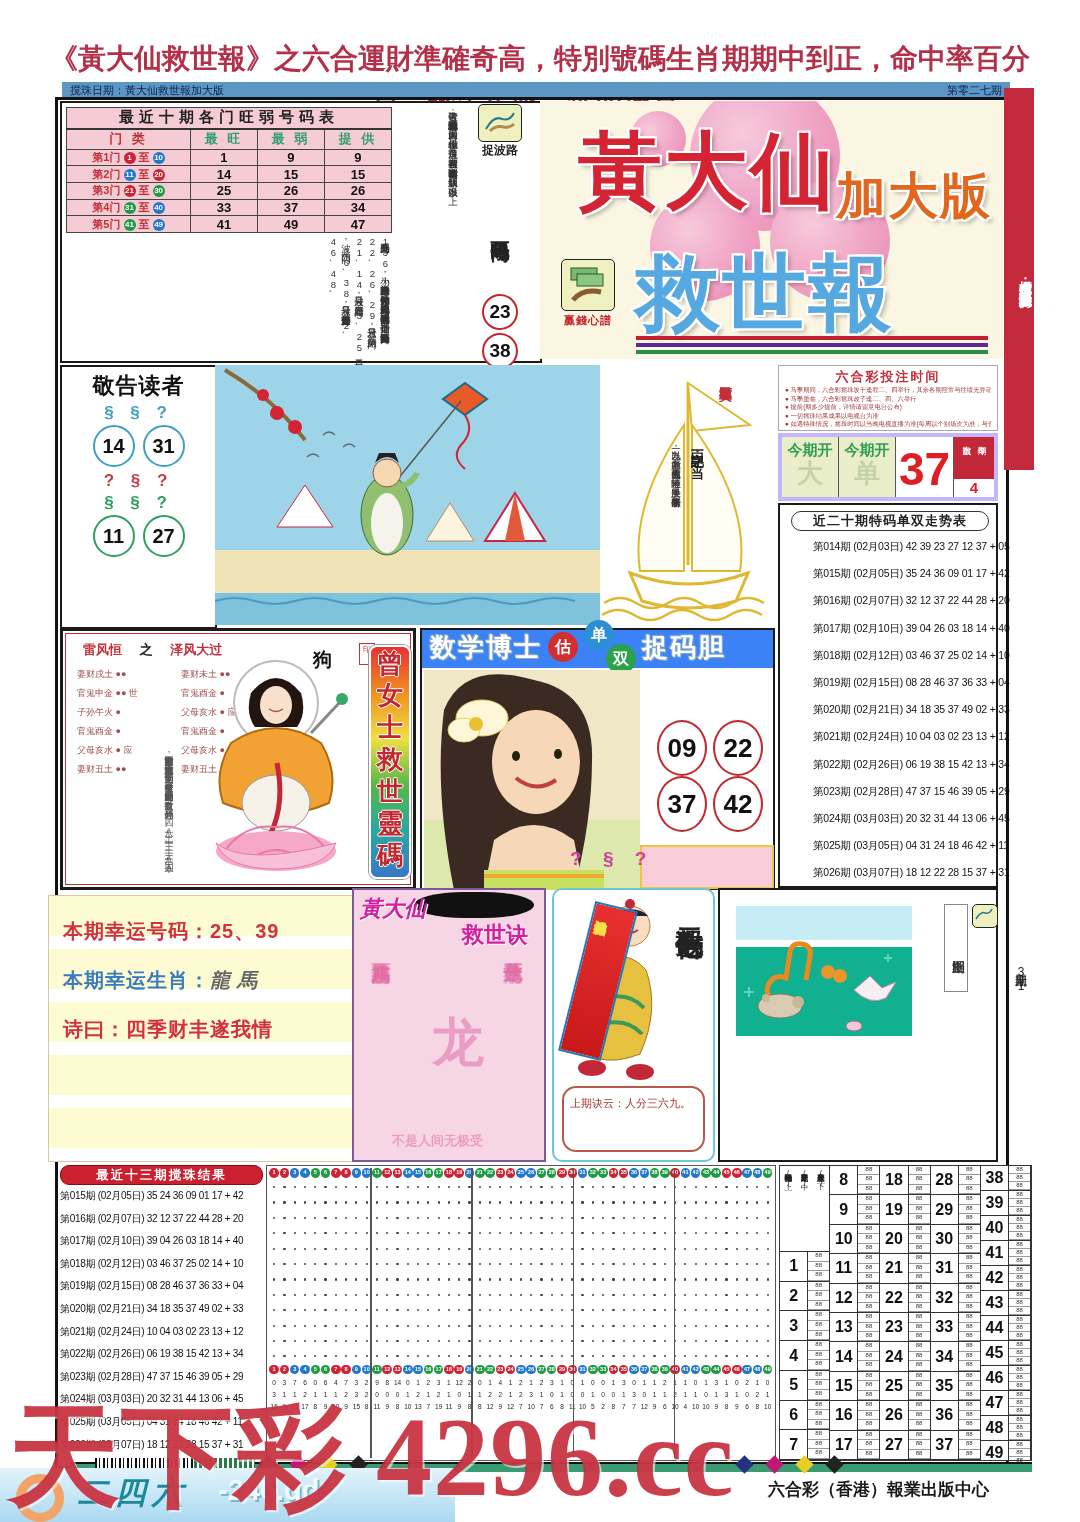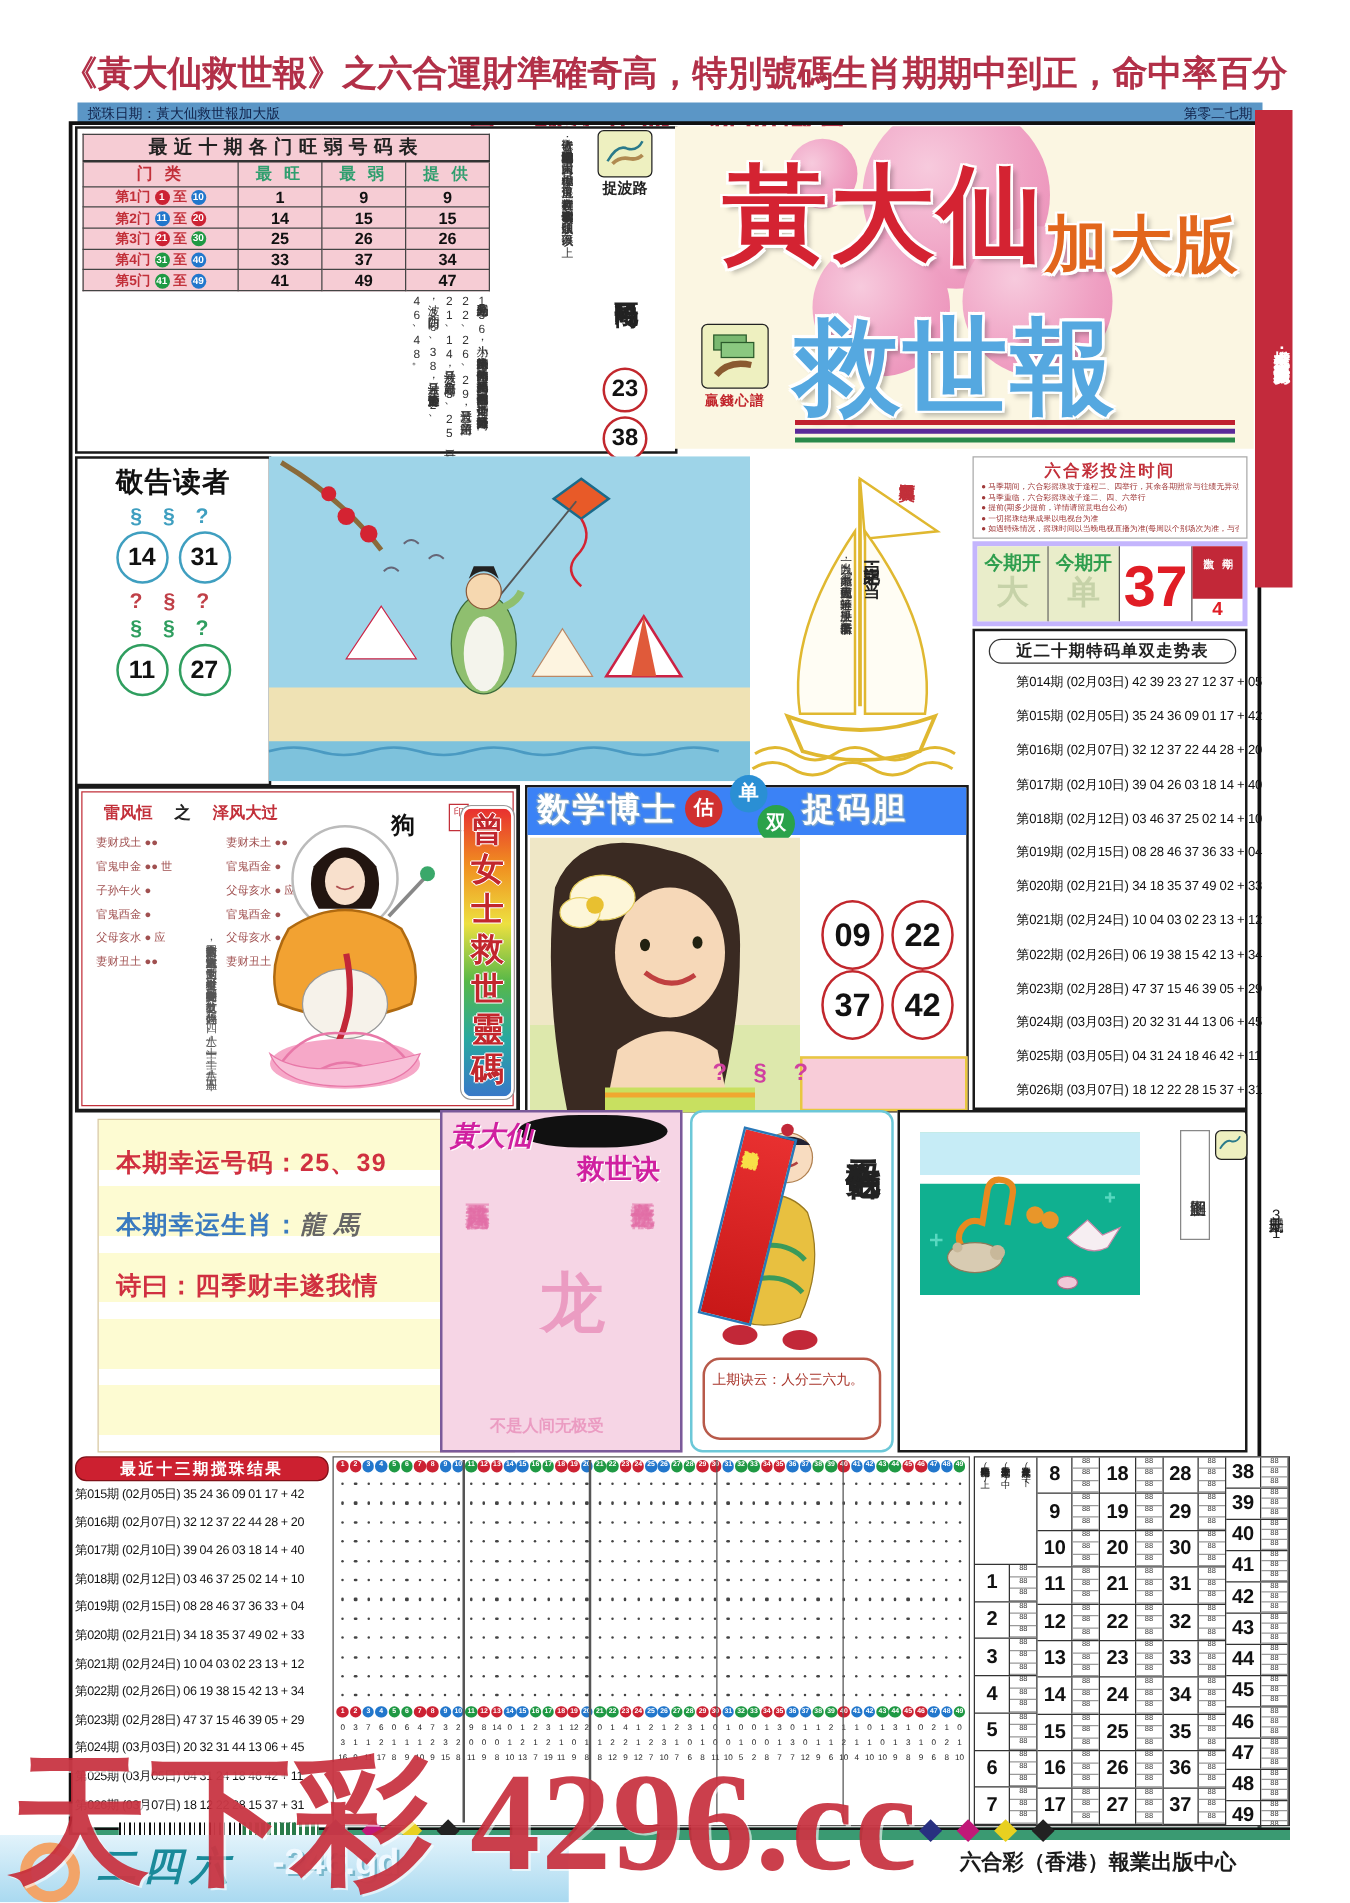--- a/index.html
+++ b/index.html
@@ -91,21 +91,21 @@
   #docbox{top:628px;left:420px;width:355px;height:262px;border:2px solid #1a1a1a;background:#fff;box-sizing:border-box;}
   #dochdr{height:38px;background:#3b82f6;display:flex;align-items:flex-start;gap:6px;padding:0 8px;}
   #dochdr .t{font-size:26px;font-weight:900;color:#fff;letter-spacing:2px;
              text-shadow:0 0 3px #7aa0c0,1px 1px 0 #8ab0d0,-1px -1px 0 #8ab0d0;}
   .dball{width:30px;height:30px;border-radius:50%;color:#fff;font-size:16px;font-weight:bold;text-align:center;line-height:30px;}
   .dnum{display:inline-block;width:46px;height:52px;border:2.5px solid #c2272d;border-radius:50%;
         font-size:26px;font-weight:bold;color:#111;line-height:52px;text-align:center;margin:0 3px;background:#fff;}
   #doc-pink{top:215px;left:218px;width:130px;height:40px;background:#f8ccd8;border:2px solid #e8c840;}
   #doc-myst{top:218px;left:148px;font-size:19px;color:#d040a0;font-weight:bold;letter-spacing:8px;}
   
-  #luckybox{top:895px;left:78px;width:334px;height:267px;border:1px solid #d8c8a0;
+  #luckybox{top:895px;left:48px;width:334px;height:267px;border:1px solid #d8c8a0;
             background:repeating-linear-gradient(180deg,#fdfbd2 0 40px,#ffffff 40px 53px);box-sizing:border-box;padding:14px 0 0 14px;}
   #luckybox .ln{font-size:20px;font-weight:bold;letter-spacing:1px;height:49px;line-height:42px;white-space:nowrap;}
   .red-t{color:#d03040;} .blue-t{color:#3a7abf;}
   .zodiac{color:#666;font-family:"Liberation Serif",serif;font-style:italic;}
   .redball{display:inline-block;width:20px;height:20px;border-radius:50%;vertical-align:middle;
            background:radial-gradient(circle at 35% 30%,#ff9a80,#e02010 65%,#a01000);}
   #juebox{top:888px;left:352px;width:194px;height:274px;border:2px solid #7a5a9a;background:#f6d5e5;box-sizing:border-box;overflow:hidden;}
   #jue-swirl{top:2px;left:60px;width:120px;height:26px;background:#111;border-radius:50%/60%;}
   #jue-a{top:4px;left:6px;font-size:22px;font-weight:900;color:#d020a0;font-style:italic;
          text-shadow:1px 1px 0 #fff;}

